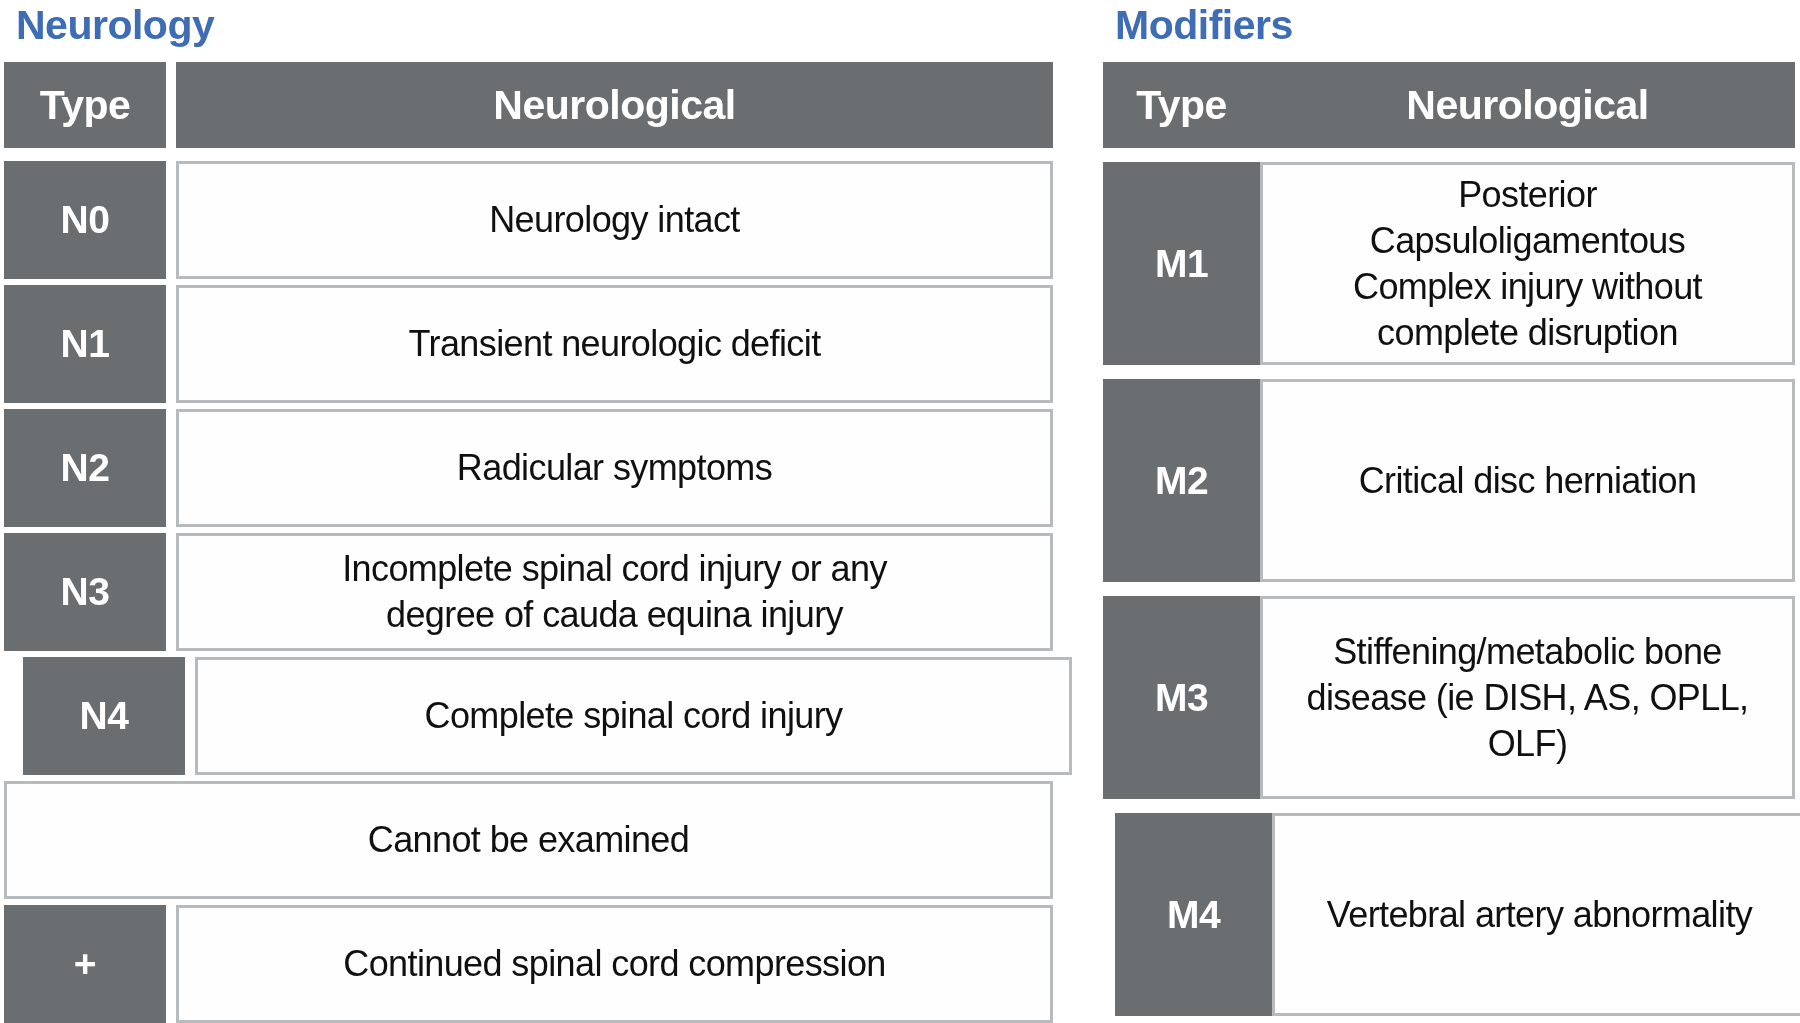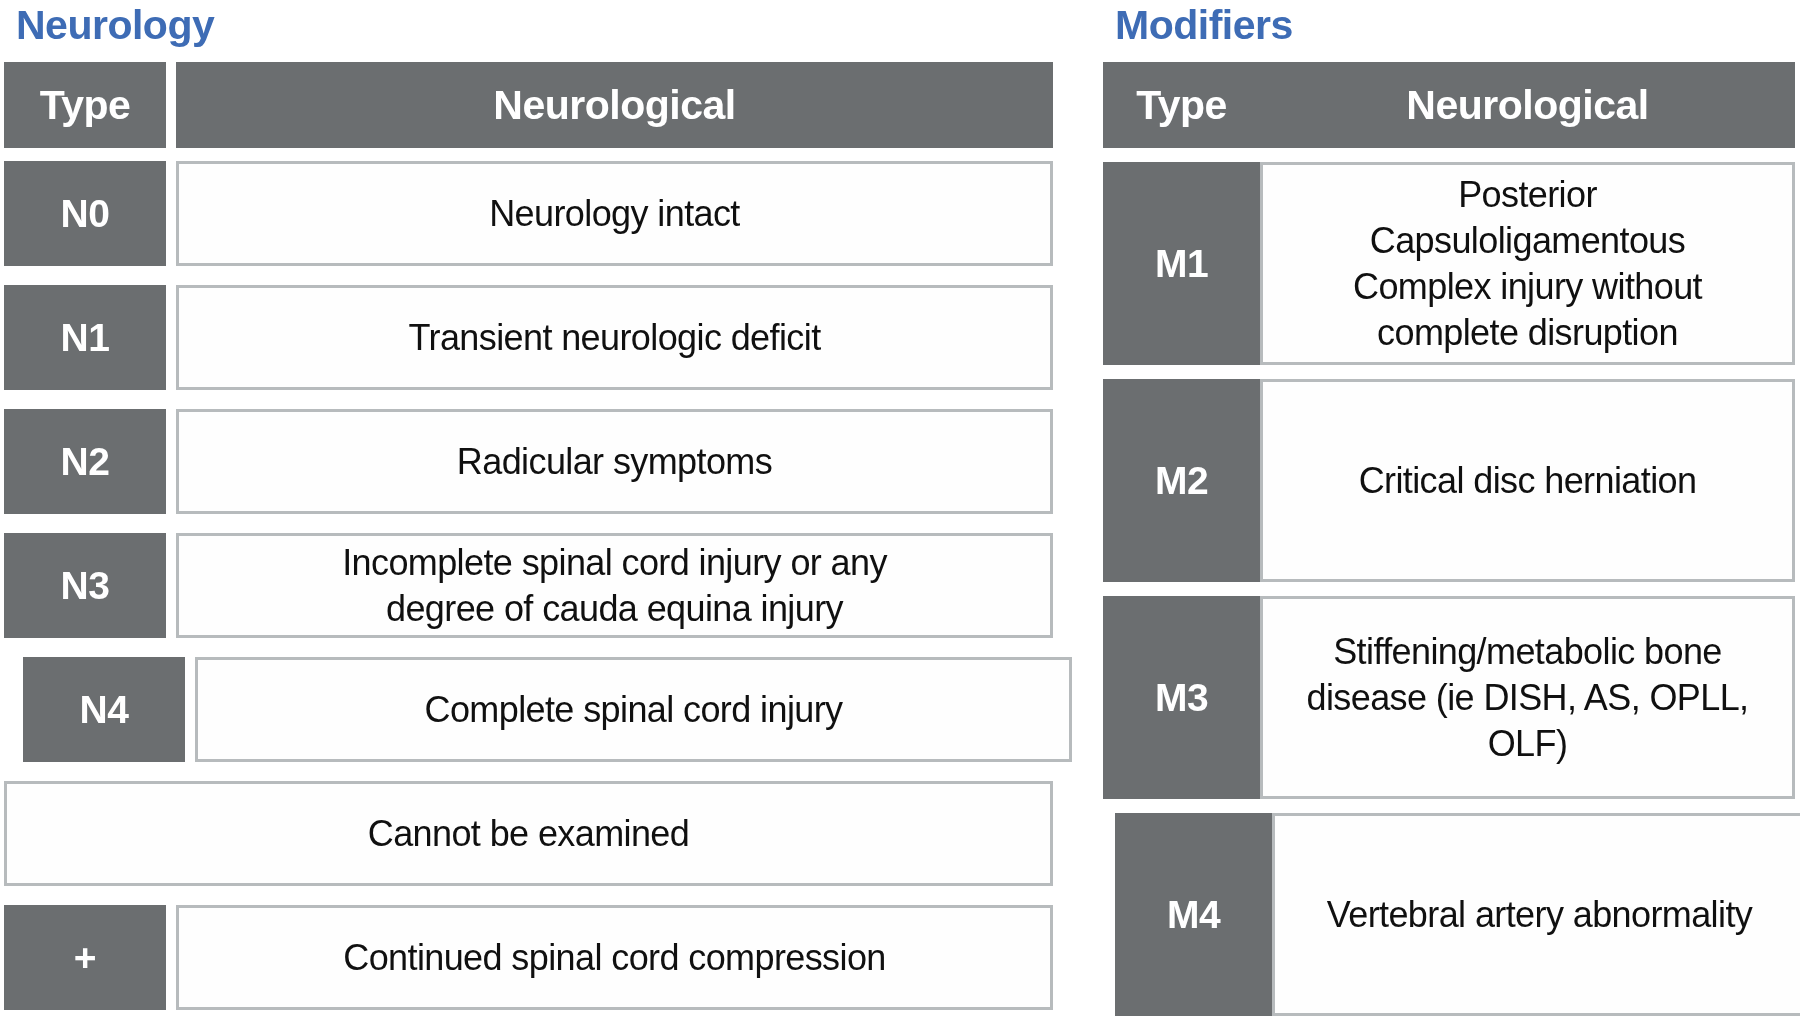--- a/index.html
+++ b/index.html
@@ -44,21 +44,21 @@
   }
   .tbl-left .hdr-type{width:162px;margin-right:10px;flex:none;}
   .tbl-left .hdr-desc{flex:1;}
   
   .tbl-right .hdr{background:var(--header_gray);}
   .tbl-right .hdr-type{width:157px;flex:none;background:transparent;}
   .tbl-right .hdr-desc{flex:1;background:transparent;}
 
   
   .row{position:absolute;left:0;width:100%;display:flex;}
-  .tbl-left .row{height:105px;}
+  .tbl-left .row{height:118px;}
   .tbl-right .row{height:203px;}
   .type-cell{
     background:var(--header_gray);
     color:var(--header_text);
     font-size:39px;font-weight:700;
     display:flex;align-items:center;justify-content:center;
     letter-spacing:-0.5px;
     flex:none;
   }
   .tbl-left .type-cell{width:162px;margin-right:10px;}

